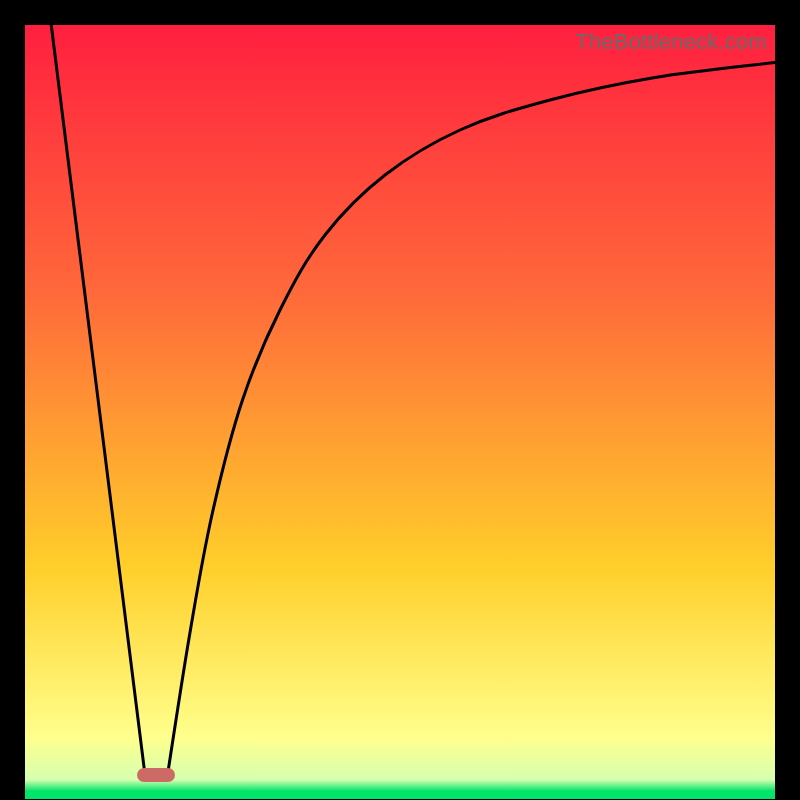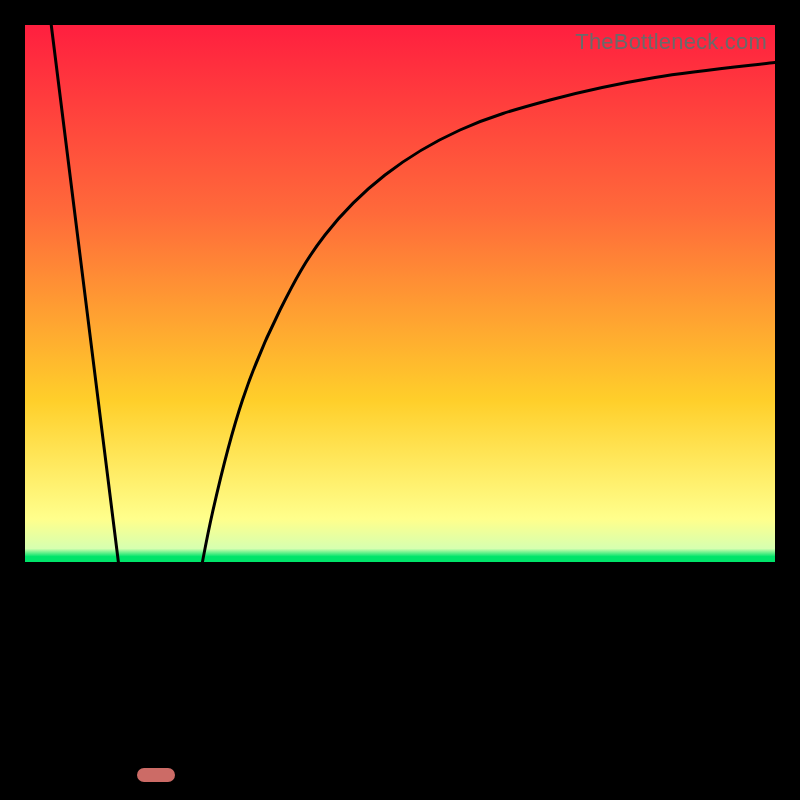--- a/index.html
+++ b/index.html
@@ -14,21 +14,21 @@
     position: relative;
     width: 800px;
     height: 800px;
     background: #000;
   }
   .plot-area {
     position: absolute;
     left: 25px;
     top: 25px;
     width: 750px;
-    height: 537px;
+    height: 774px;
     
     background: linear-gradient(to bottom,
       var(--c0) 0%,
       var(--c1) 35%,
       var(--c2) 70%,
       var(--c3) 92%,
       var(--c4) 97.5%,
       var(--c5) 99%,
       var(--c5) 100%
     );

